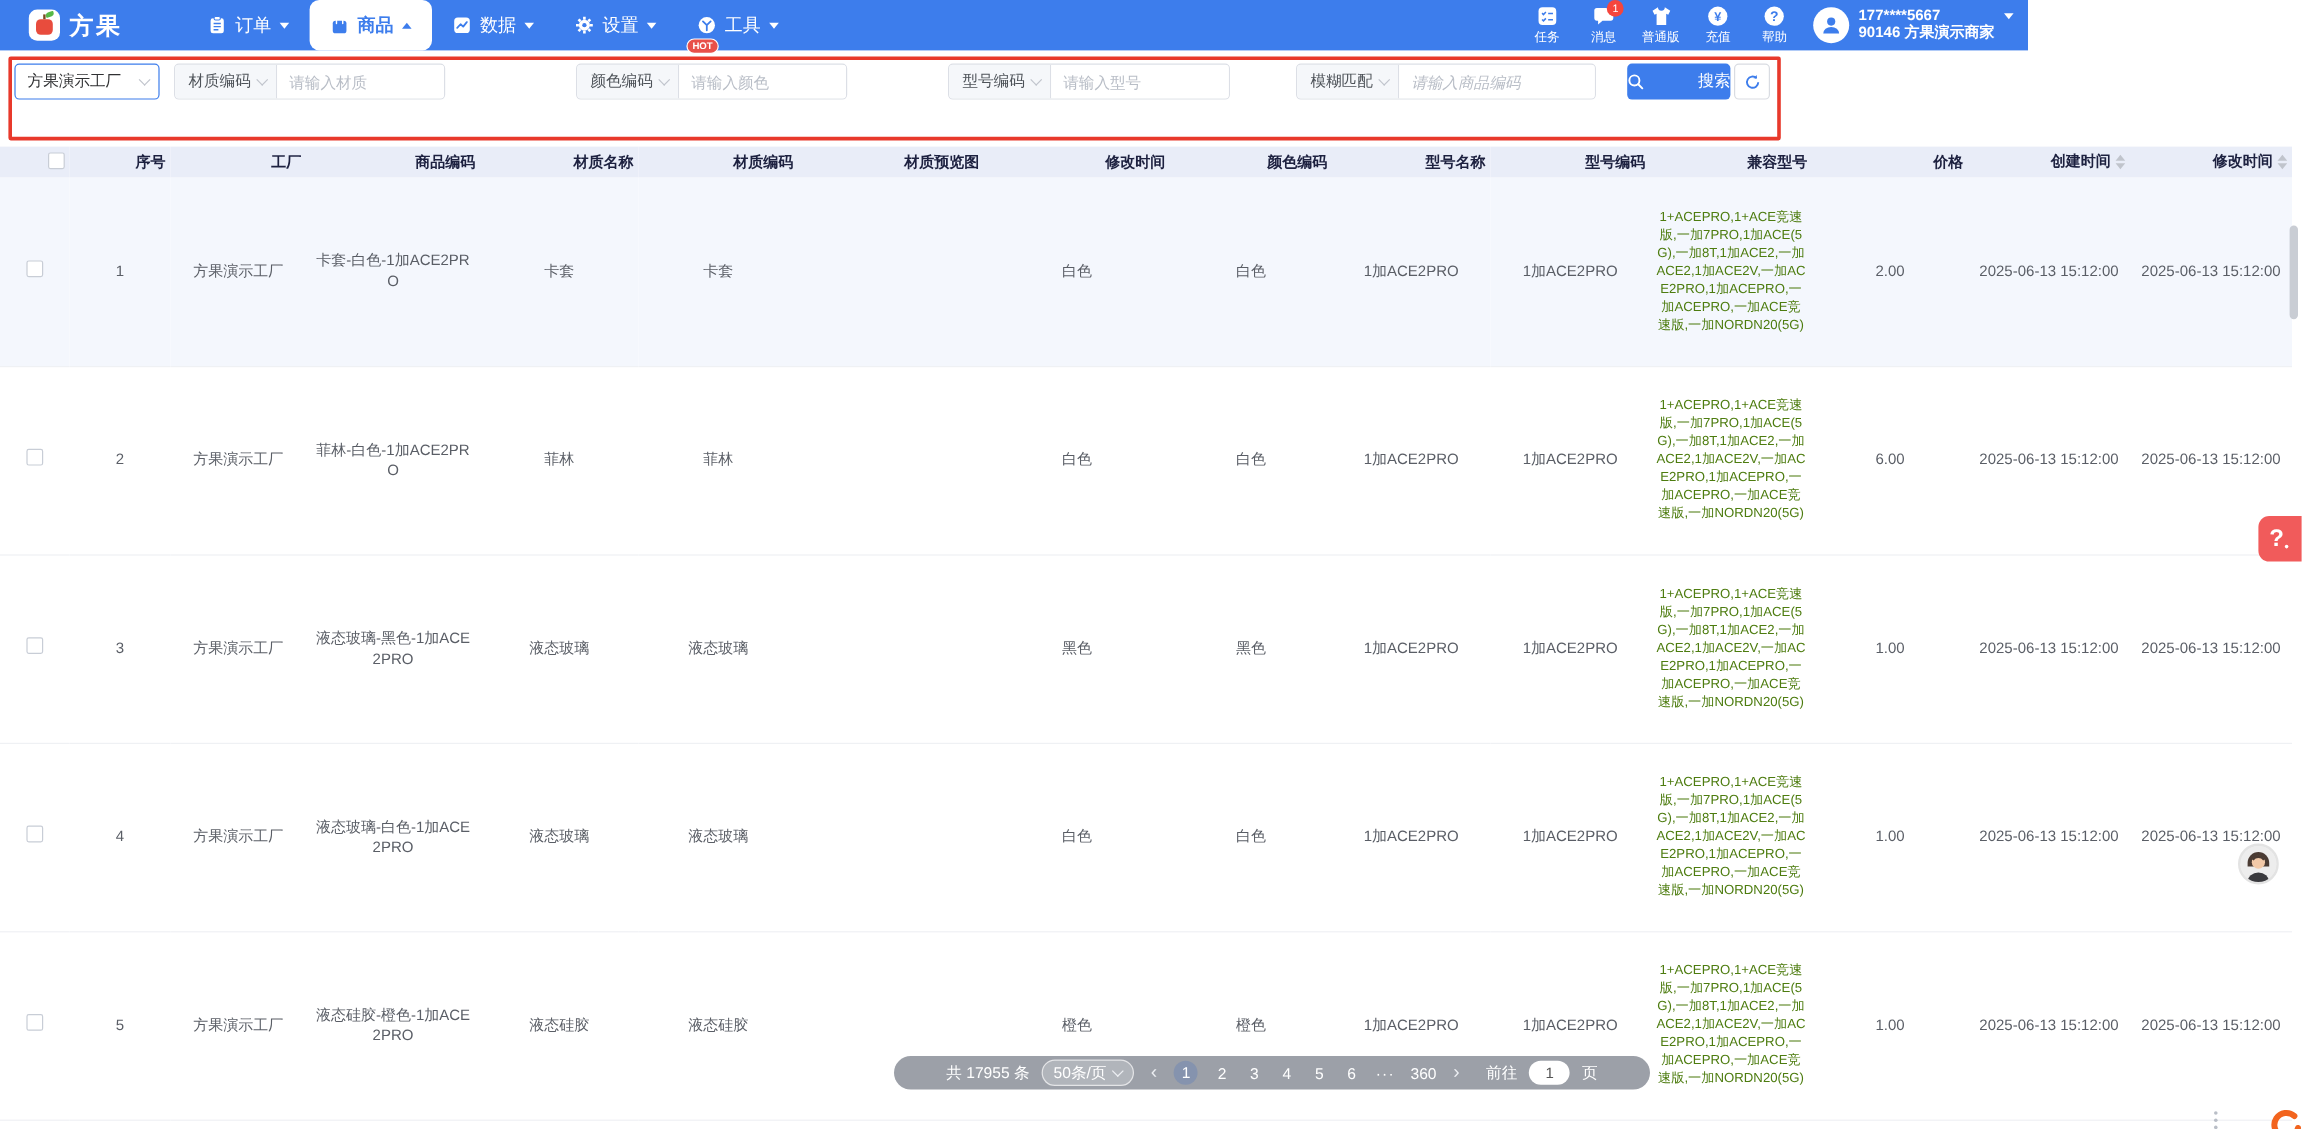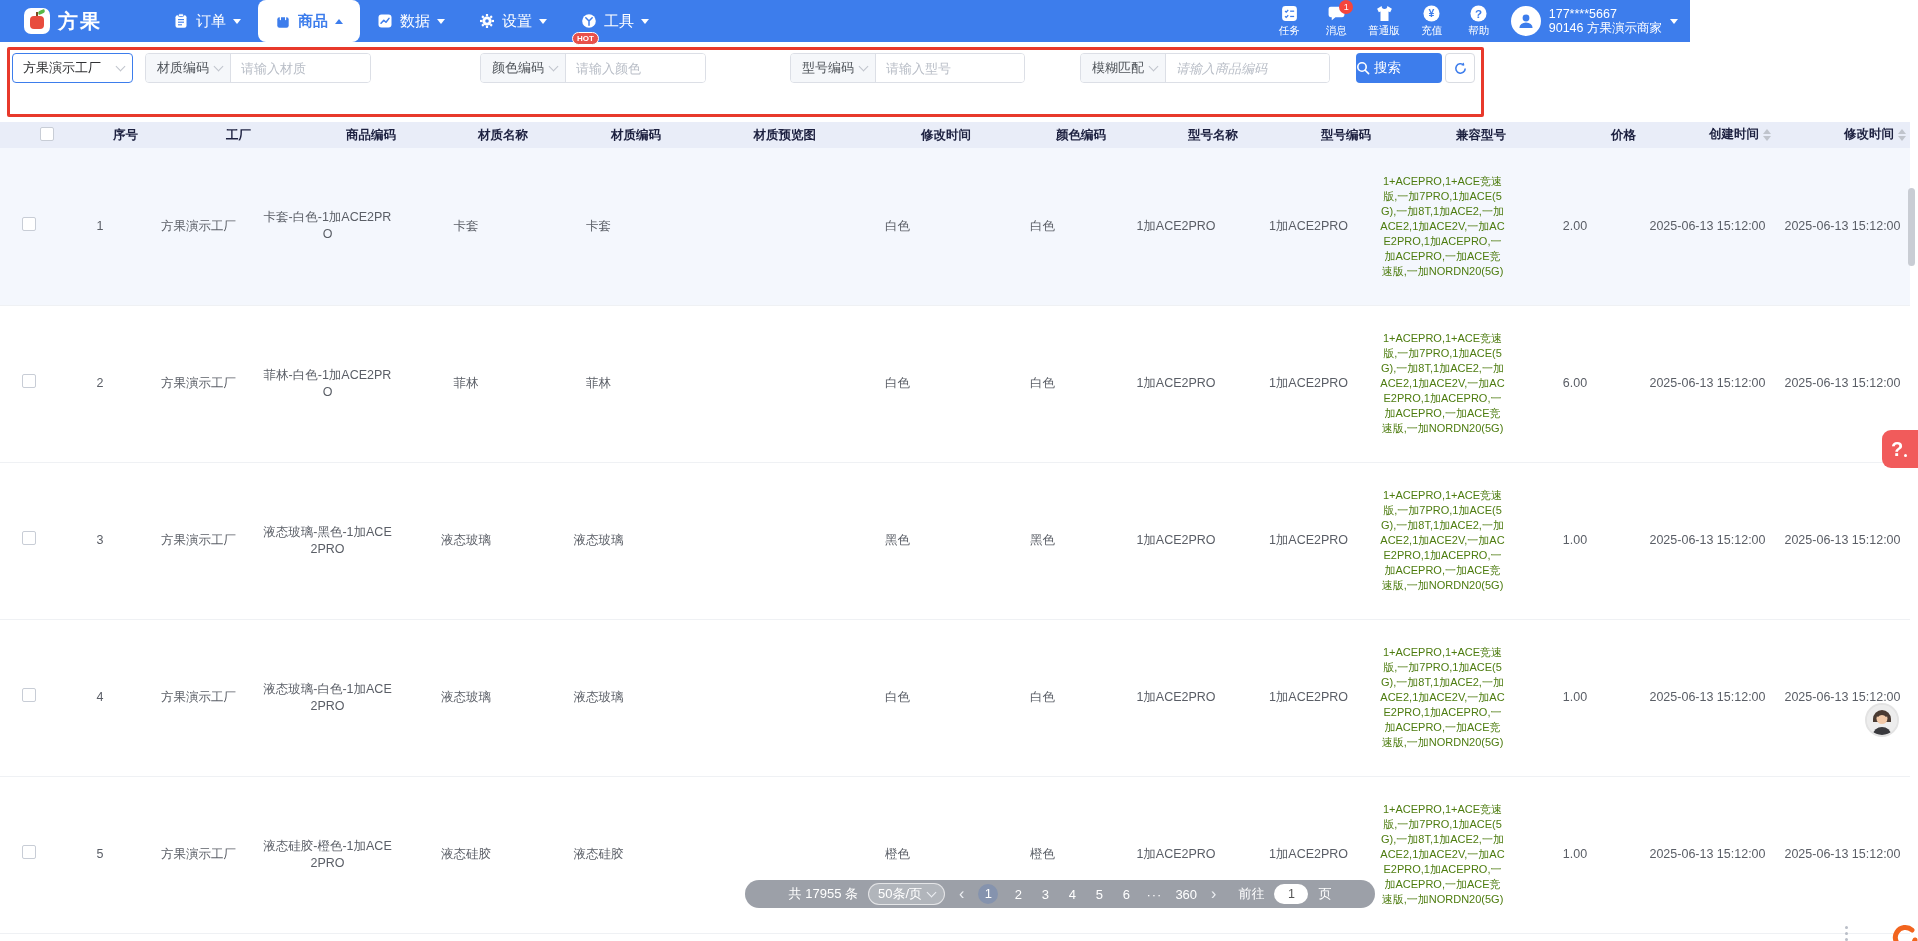--- a/index.html
+++ b/index.html
@@ -24,21 +24,21 @@
   .nav-item.active { --ic:#3D7DEC; --detail:#fff; background:#fff; color:#3D7DEC; border-radius:8px; font-weight:bold; }
   .caret-down { width:0; height:0; border:4px solid transparent; border-top:5px solid #fff; margin-top:5px; }
   .nav-item.active .caret-down { border-top-color:transparent; border-bottom:5px solid #3D7DEC; margin-top:-4px; }
   .hot-badge { position:absolute; left:8px; bottom:-3px; background:#E8504A; color:#fff;
     font-size:8px; font-weight:bold; padding:1px 4px; border-radius:7px; border:1px solid #fff; line-height:9px; }
   .topbar-right { position:absolute; right:12px; top:0; height:42px; display:flex; align-items:center; gap:17px; }
   .tb-ico { display:flex; flex-direction:column; align-items:center; gap:1px; font-size:10.5px;
     color:#fff; cursor:pointer; position:relative; min-width:30px; }
   .msg-badge { position:absolute; top:-4px; right:-2px; background:#F5453D; color:#fff; width:14px; height:14px;
     border-radius:50%; font-size:9px; display:flex; align-items:center; justify-content:center; }
-  .account { display:flex; align-items:center; gap:8px; cursor:pointer; }
+  .account { display:flex; align-items:flex-start; gap:8px; cursor:pointer;font-weight:bold; }
   .avatar-circle { width:30px; height:30px; background:#fff; border-radius:50%;
     display:flex; align-items:center; justify-content:center; }
   .acct-text { display:flex; flex-direction:column; font-size:12.5px; line-height:14px; }
 
   
   .filterbar { position:absolute; left:0; top:42px; width:1918px; height:80px; background:#fff; z-index:20; }
   .annot-box { position:absolute; left:7px; top:5px; width:1477px; height:70px;
     border:3px solid #E8392B; border-radius:2px; pointer-events:none; z-index:25; }
   .fctrl { position:absolute; top:11px; height:30px; display:flex; align-items:center; }
   .factory-select { left:12px; width:121px; border:1px solid #3D7DEC; border-radius:4px; background:#fff;
@@ -48,21 +48,21 @@
   .fgroup { border:1px solid #DCDFE6; border-radius:4px; background:#fff; overflow:hidden; }
   .fgroup .sel { height:28px; background:#F5F7FA; border-right:1px solid #DCDFE6; display:flex; align-items:center;
     gap:6px; padding:0 8px 0 11px; font-size:13px; color:#4E5359; cursor:pointer; white-space:nowrap; }
   .fgroup input { border:none; outline:none; height:28px; font-size:13px; padding:0 10px; color:#000000; }
   .fgroup input::placeholder { color:#B9BEC7; }
   .g1 { left:145px; } .g1 input { width:139px; }
   .g2 { left:480px; } .g2 input { width:139px; }
   .g3 { left:790px; } .g3 input { width:148px; }
   .g4 { left:1080px; } .g4 input { width:163px;font-style:italic; }
   .search-btn { left:1356px; width:86px; background:#3D7DEC; color:#fff; border-radius:4px;
-    justify-content:flex-start; gap:4px; font-size:13.5px; cursor:pointer; }
+    justify-content:space-between; gap:4px; font-size:13.5px; cursor:pointer; }
   .refresh-btn { left:1445px; width:30px; background:#fff; border:1px solid #D9DCE2; border-radius:4px;
     justify-content:center; cursor:pointer; }
 
   
   .table-wrap { position:absolute; left:0; top:122px; width:1918px; }
   table { border-collapse:collapse; table-layout:fixed; width:1910px; }
   th { background:#E9EDF8; height:26px; font-size:12.5px; font-weight:bold; color:#1D2140;
     text-align:right; padding:0 4px; white-space:nowrap; }
   td { height:157px; font-size:12.5px; color:#5A5E66; text-align:center; padding:0 6px;
     border-bottom:1px solid #EFF1F4; word-break:break-all; line-height:17px; vertical-align:middle; }

